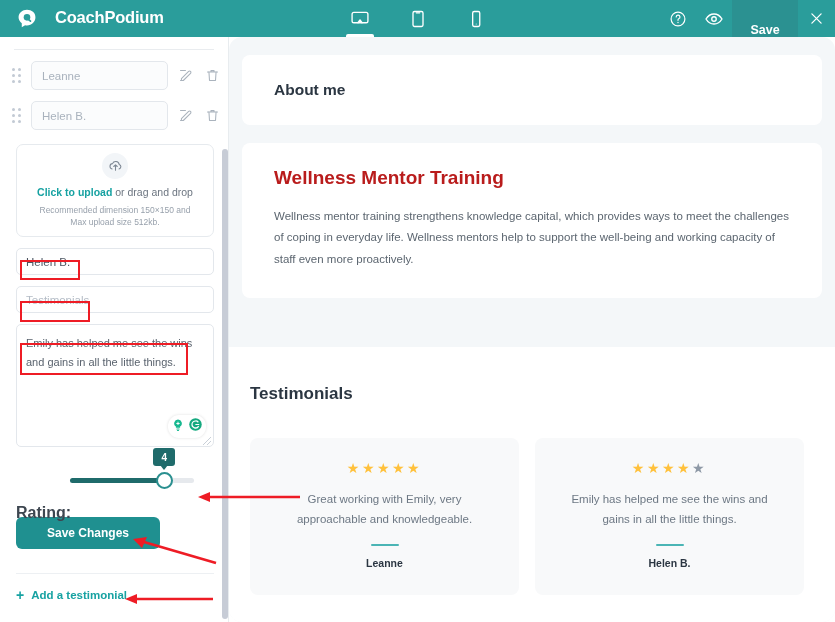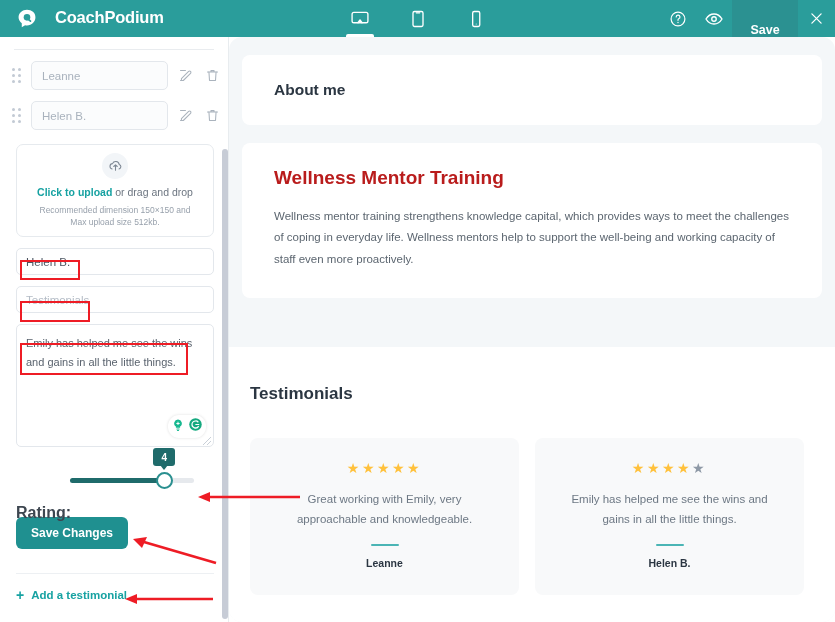--- a/index.html
+++ b/index.html
@@ -150,21 +150,21 @@
     color: #fff; font-size: 10px; font-weight: bold;
     display: flex; align-items: center; justify-content: center;
   }
   .slider-bubble::after {
     content: ""; position: absolute; bottom: -4px; left: 50%; margin-left: -4px;
     border-left: 4px solid transparent; border-right: 4px solid transparent;
     border-top: 5px solid #1f6b6b;
   }
 
   .save-changes {
-    margin: 26px 0 0 16px; width: 112px; height: 32px;
+    margin: 26px 0 0 16px; width: 144px; height: 32px;
     background: #1f9090; border-radius: 6px; color: #ffffff;
     font-size: 12px; font-weight: bold;
     display: flex; align-items: center; justify-content: center;
   }
   .sb-divider2 { height: 1px; background: #edf0f3; margin: 24px 14px 0 16px; }
   .add-link {
     margin: 14px 0 0 16px; display: flex; align-items: center; gap: 7px;
     color: #17a2a2; font-size: 11.5px; font-weight: bold;
   }
   .plus-icon { font-size: 14px; line-height: 1; color: #17a2a2; }

